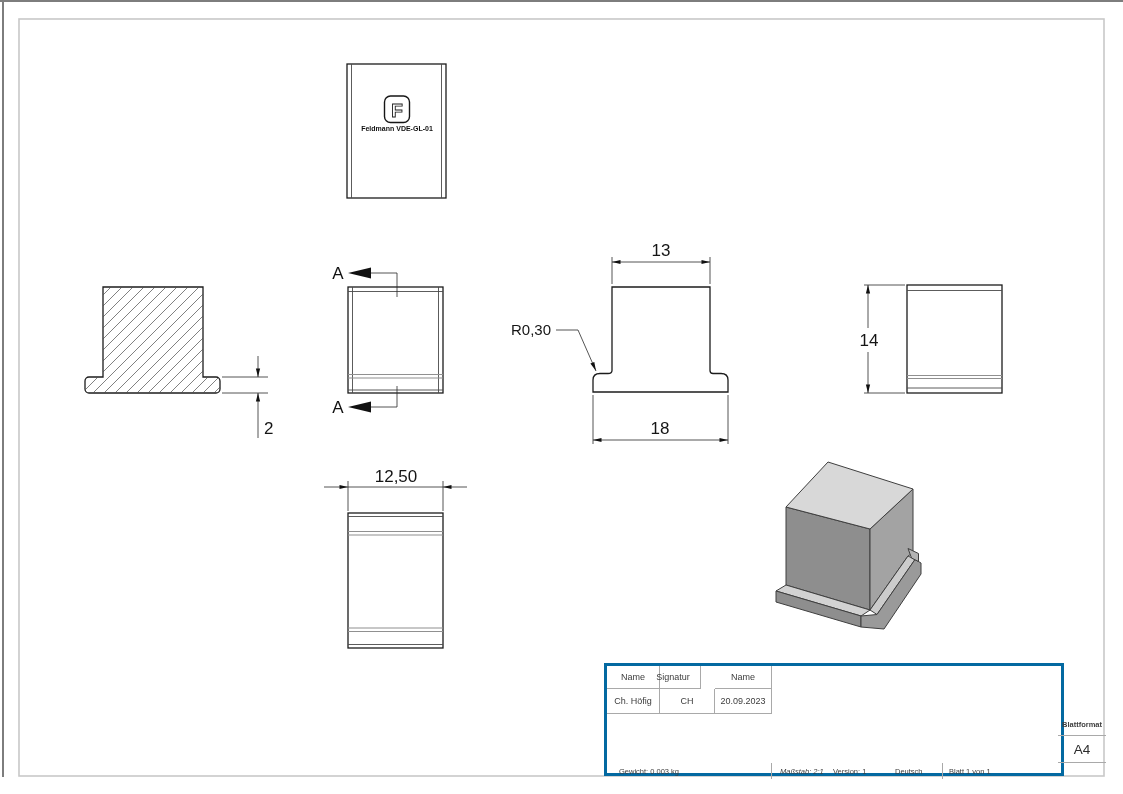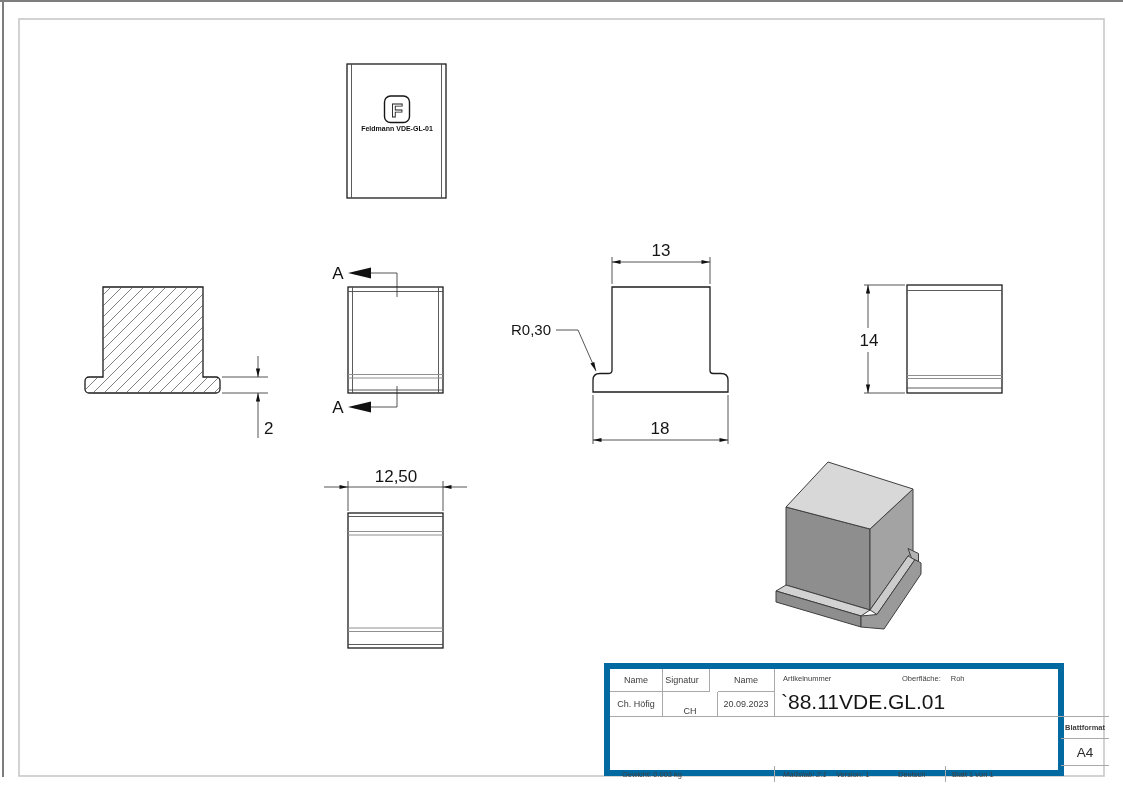--- a/index.html
+++ b/index.html
@@ -21,21 +21,21 @@
   .dimtext{font-size:17px;fill:#151515;}
   .mid{text-anchor:middle;}
   .logoBox{fill:#fff;stroke:#161616;stroke-width:1.4;}
   .logoF{font-size:19px;font-weight:bold;fill:#fff;stroke:#161616;stroke-width:0.9;text-anchor:middle;}
   .brand{font-size:7px;font-weight:bold;fill:#111;text-anchor:middle;}
   .alabel{font-size:17px;fill:#111;text-anchor:middle;}
   .iso polygon{stroke:#3f3f3f;stroke-width:1;stroke-linejoin:round;}
 
   
   .tb{position:absolute;left:604px;top:663px;width:460px;height:113px;
-      border:6px solid #0369a1;box-sizing:border-box;color:#3d3d3d;}
+      border:3px solid #0369a1;box-sizing:border-box;color:#3d3d3d;}
   .tb *{box-sizing:border-box;}
   .cell{position:absolute;font-size:9px;}
   .cc{display:flex;align-items:center;justify-content:center;}
   .br{border-right:1px solid #a9a9a9;}
   .bb{border-bottom:1px solid #a9a9a9;}
   .small{font-size:7.5px;font-weight:bold;}
   .artnr-label{position:absolute;left:8px;top:5px;font-size:7.5px;}
   .oberfl{position:absolute;left:127px;top:5px;font-size:7.5px;display:flex;}
   .oberfl .val{margin-left:10px;}
   .artnr{position:absolute;left:6px;top:21px;font-size:21px;color:#161616;white-space:nowrap;}
@@ -196,45 +196,37 @@
       <polygon points="877,614.5 915,559.5 921,563 921,574 884,629 861,627 861,616" fill="#9a9a9a"></polygon>
       <polygon points="908,548.5 918.5,553.5 918.5,561.5 911.5,558" fill="#b3b3b3"></polygon>
     </g>
   </svg>
 
   <div class="tb">
 
     <div class="cell cc br bb" style="left:0;top:0;width:53px;height:23px;">
         <span>Name</span>
       </div>
-    <div class="cell cc br bb" style="left:45px;top:0;width:55px;height:23px;">
+    <div class="cell cc br bb" style="left:39px;top:0;width:55px;height:23px;">
         <span>Signatur</span>
       </div>
     <div class="cell cc br bb" style="left:108px;top:0;width:57px;height:23px;">
         <span>Name</span>
       </div>
 
     <div class="cell cc br bb" style="left:0;top:23px;width:53px;height:25px;">
         <span>Ch. Höfig</span>
       </div>
-    <div class="cell cc br bb" style="left:53px;top:23px;width:55px;height:25px;align-items:flex-end;">
+    <div class="cell cc br bb" style="left:53px;top:23px;width:55px;height:25px;">
         <span>CH</span>
       </div>
     <div class="cell cc br bb" style="left:108px;top:23px;width:57px;height:25px;">
         <span>20.09.2023</span>
       </div>
 
-    <div class="cell bb" style="left:165px;top:0;width:334px;height:48px;">
-      <span class="artnr-label">Artikelnummer</span>
-      <span class="oberfl">
-        <span>Oberfläche:</span>
-        <span class="val">Roh</span>
-      </span>
-      <span class="artnr">`88.11VDE.GL.01</span>
-    </div>
 
     <div class="cell cc bb small" style="left:451px;top:48px;width:48px;height:22px;">
         <span>Blattformat</span>
       </div>
     <div class="cell cc bb a4" style="left:451px;top:70px;width:48px;height:27px;">
         <span>A4</span>
       </div>
 
     <div class="cell br row-line" style="left:0;top:97px;width:165px;height:16px;padding-left:12px;">
         <span>Gewicht: 0.003 kg</span>

